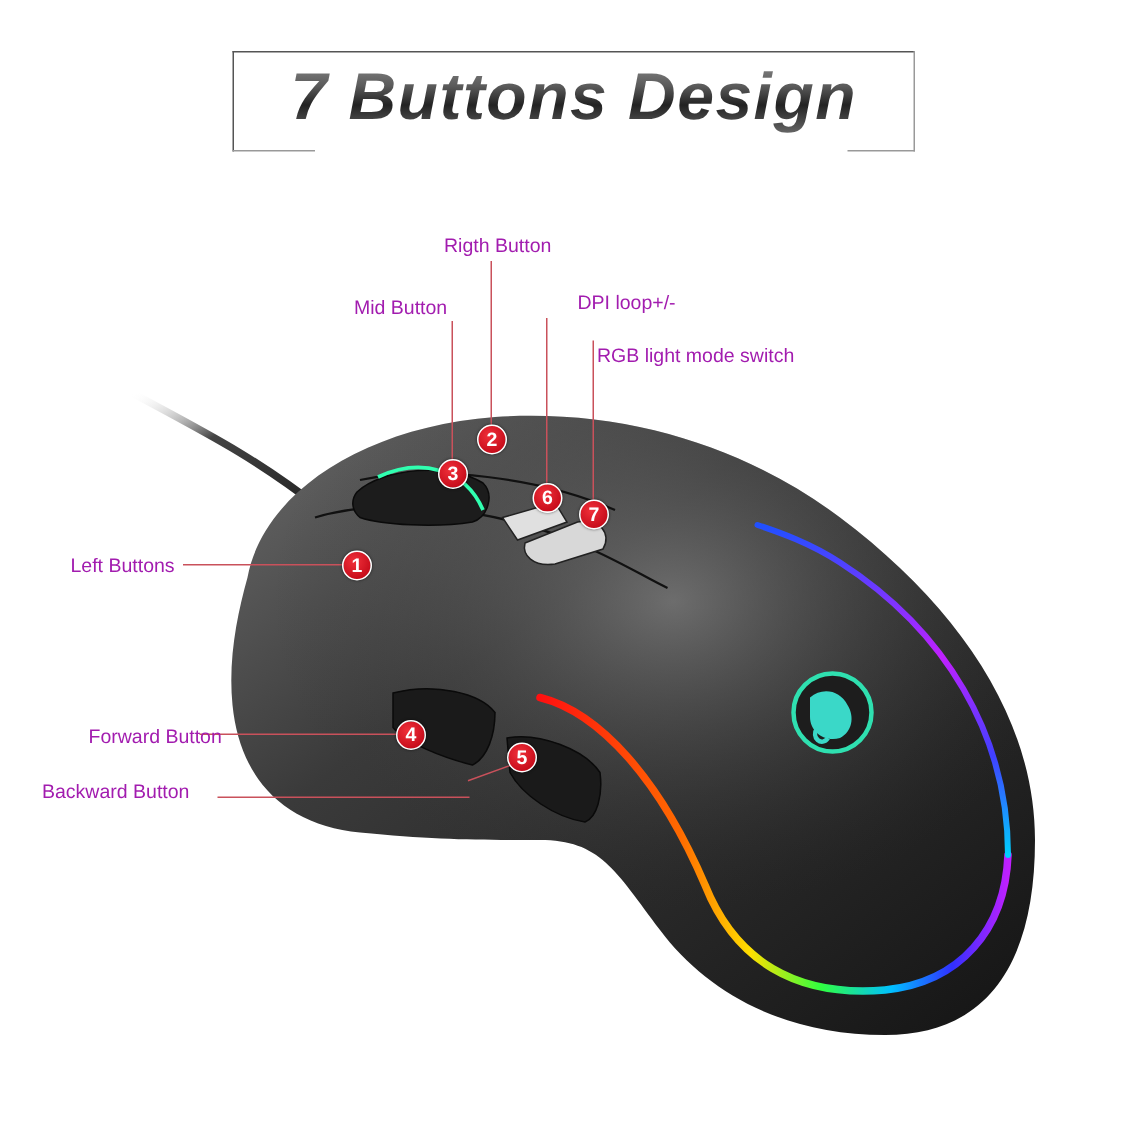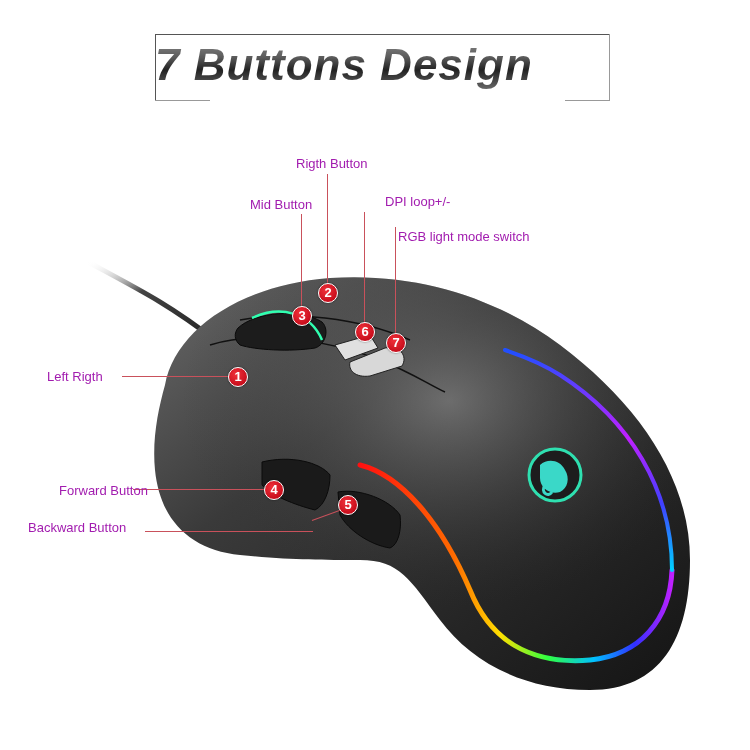--- a/index.html
+++ b/index.html
@@ -3,21 +3,21 @@
 <meta charset="utf-8">
 <style>
   html,body{margin:0;padding:0;background:#fff;}
   body{width:750px;height:750px;position:relative;overflow:hidden;font-family:"Liberation Sans",sans-serif;}
   .title-frame{position:absolute;left:155px;top:34px;width:455px;height:67px;}
   .title-frame .t-top{position:absolute;left:0;top:0;width:100%;height:0;border-top:1px solid #555;}
   .title-frame .t-left{position:absolute;left:0;top:0;width:0;height:100%;border-left:1px solid #555;}
   .title-frame .t-right{position:absolute;right:0;top:0;width:0;height:100%;border-right:1px solid #999;}
   .title-frame .t-bl{position:absolute;left:0;bottom:0;width:55px;border-bottom:1px solid #999;}
   .title-frame .t-br{position:absolute;right:0;bottom:0;width:45px;border-bottom:1px solid #999;}
-  .title-text{position:absolute;left:0;top:6px;width:100%;font-size:44px;font-weight:bold;font-style:italic;letter-spacing:1px;
+  .title-text{position:absolute;left:0;top:6px;width:100%;text-align:center;font-size:44px;font-weight:bold;font-style:italic;letter-spacing:1px;
     background:linear-gradient(180deg,#8a8a8a 0%,#5a5a5a 35%,#222 60%,#6a6a6a 100%);-webkit-background-clip:text;background-clip:text;color:transparent;}
   .label{position:absolute;font-size:13px;color:#a21caf;white-space:nowrap;}
   .leader{position:absolute;background:#c9515b;}
   .badge{position:absolute;width:18px;height:18px;border-radius:50%;background:radial-gradient(circle at 40% 35%,#f0303a,#b80010);color:#fff;font-weight:bold;font-size:13px;line-height:18px;text-align:center;border:1px solid #fff;box-shadow:0 0 2px rgba(0,0,0,.6);}
   svg.mouse{position:absolute;left:0;top:0;}
 </style>
 </head>
 <body>
 
 <div class="title-frame">
@@ -84,24 +84,24 @@
 <div class="leader" style="left:327px;top:174px;width:1px;height:110px;"></div>
 <div class="leader" style="left:301px;top:214px;width:1px;height:96px;"></div>
 <div class="leader" style="left:364px;top:212px;width:1px;height:112px;"></div>
 <div class="leader" style="left:395px;top:227px;width:1px;height:106px;"></div>
 <div class="leader" style="left:122px;top:376px;width:107px;height:1px;"></div>
 <div class="leader" style="left:133px;top:489px;width:131px;height:1px;"></div>
 <div class="leader" style="left:145px;top:531px;width:168px;height:1px;"></div>
 <div class="leader" style="left:312px;top:520px;width:40px;height:1px;transform:rotate(-20deg);transform-origin:left;"></div>
 
 <div class="label" style="left:296px;top:156px;">Rigth Button</div>
-<div class="label" style="left:250px;top:197px;">Mid Button</div>
+<div class="label" style="left:236px;top:197px;">Mid Button</div>
 <div class="label" style="left:348px;top:194px;margin-left:37px;">DPI loop+/-</div>
 <div class="label" style="left:398px;top:229px;">RGB light mode switch</div>
-<div class="label" style="left:47px;top:369px;">Left Rigth</div>
+<div class="label" style="left:47px;top:369px;">Left Buttons</div>
 <div class="label" style="left:11px;top:483px;margin-left:48px;">Forward Button</div>
 <div class="label" style="left:28px;top:520px;">Backward Button</div>
 
 <div class="badge" style="left:228px;top:367px;">1</div>
 <div class="badge" style="left:318px;top:283px;">2</div>
 <div class="badge" style="left:292px;top:306px;">3</div>
 <div class="badge" style="left:264px;top:480px;">4</div>
 <div class="badge" style="left:338px;top:495px;">5</div>
 <div class="badge" style="left:355px;top:322px;">6</div>
 <div class="badge" style="left:386px;top:333px;">7</div>

